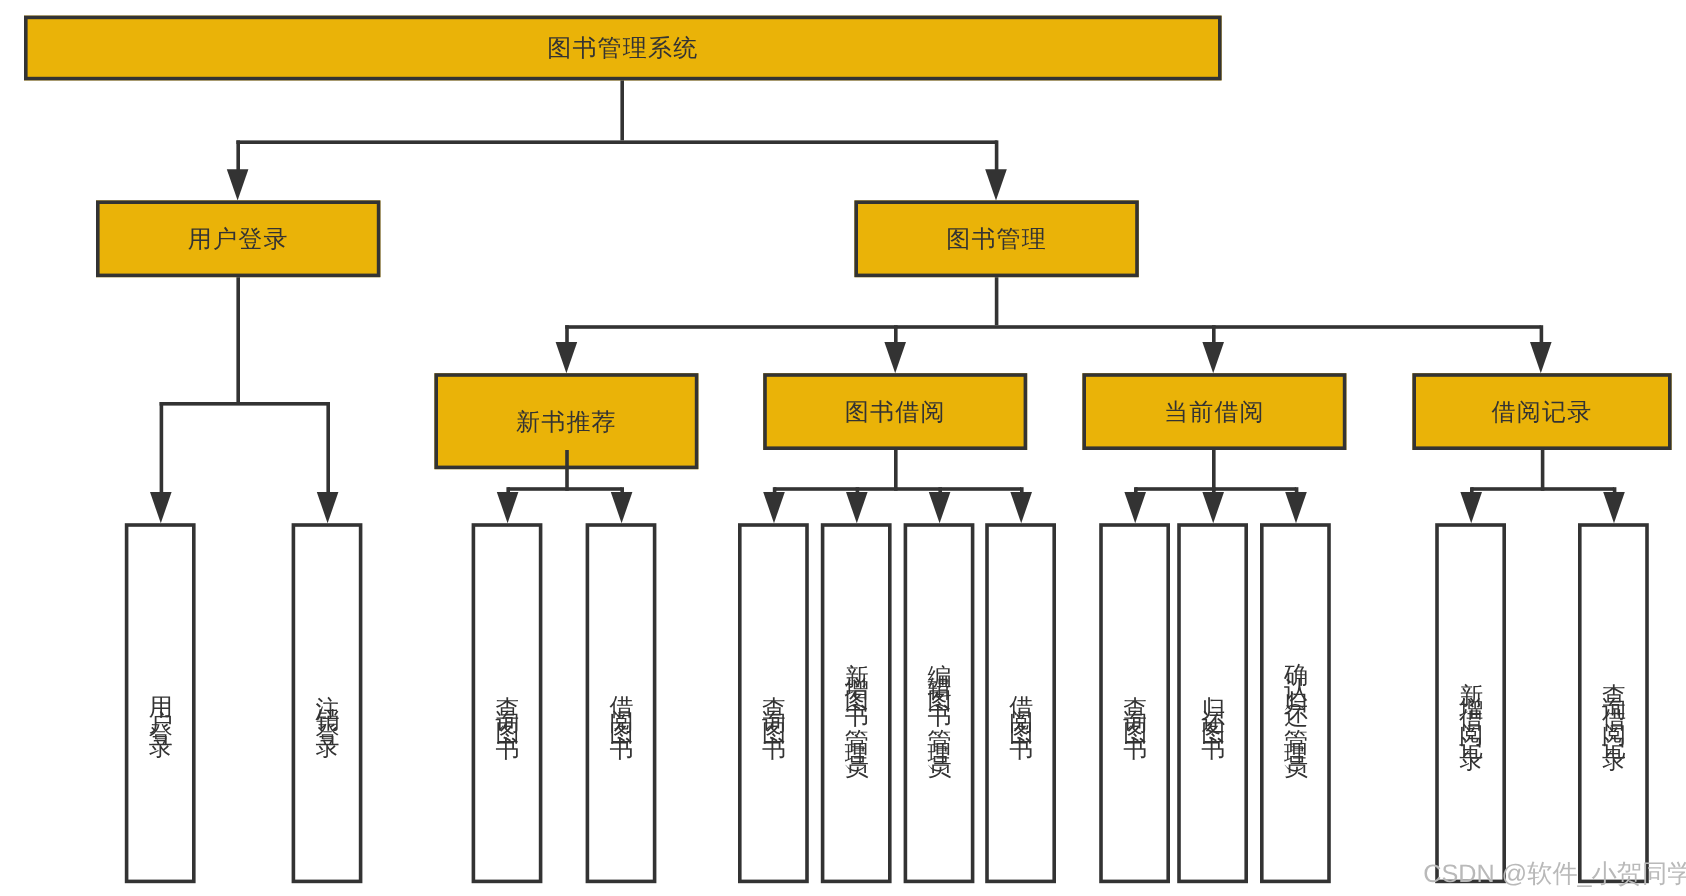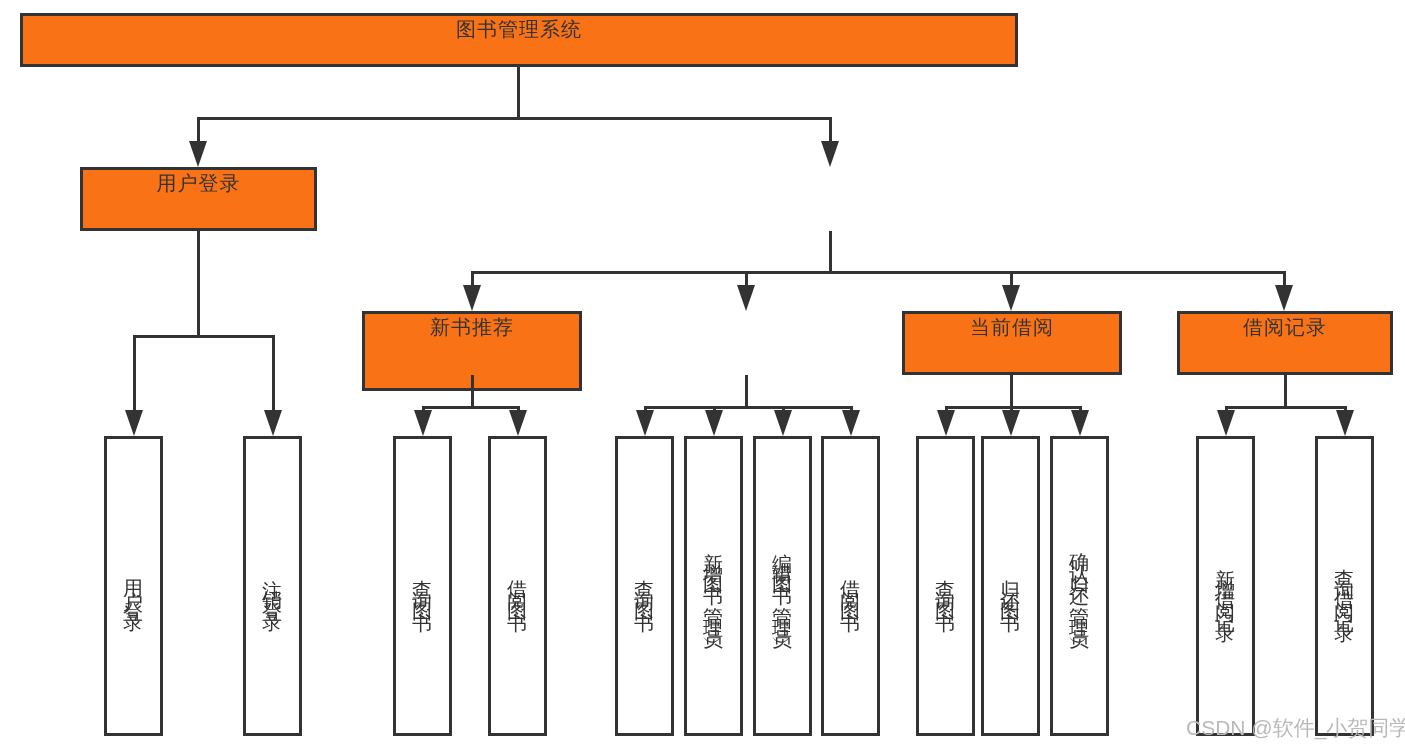--- a/index.html
+++ b/index.html
@@ -2,22 +2,22 @@
 <html><head>
 <meta charset="utf-8">
 <style>
   html,body{margin:0;padding:0;background:#ffffff;}
   .canvas{
     position:relative;width:1405px;height:747px;background:#ffffff;
     font-family:"Liberation Sans","DejaVu Sans",sans-serif;
     color:#333333;overflow:hidden;
   }
   .box{
-    position:absolute;box-sizing:border-box;border:3px solid #333333;background:#f97316;
-    display:flex;justify-content:center;
+    position:absolute;box-sizing:border-box;border:3px solid #333333;background:#eab308;
+    display:flex;align-items:center;justify-content:center;
     font-size:20px;letter-spacing:1px;color:#333333;
   }
   .vbox{
     position:absolute;box-sizing:border-box;border:3px solid #333333;background:#ffffff;
     width:59px;height:300px;top:436px;
     display:flex;align-items:center;justify-content:center;
   }
   .vbox .vtext{
     writing-mode:vertical-rl;text-orientation:mixed;
     font-size:20px;letter-spacing:11px;line-height:1;color:#333333;
@@ -47,20 +47,23 @@
   <div class="vline" style="left:517px;top:67px;height:50px"></div>
   <div class="hline" style="left:197px;top:117px;width:634px"></div>
   <div class="vline" style="left:197px;top:117px;height:28px"></div>
   <div class="arrow" style="left:189px;top:141px"></div>
   <div class="vline" style="left:829px;top:117px;height:28px"></div>
   <div class="arrow" style="left:821px;top:141px"></div>
 
   <div class="box" style="left:80px;top:167px;width:237px;height:64px">
     <span>用户登录</span>
   </div>
+  <div class="box" style="left:712px;top:167px;width:237px;height:64px">
+    <span>图书管理</span>
+  </div>
 
   <div class="vline" style="left:197px;top:231px;height:104px"></div>
   <div class="hline" style="left:133px;top:335px;width:141px"></div>
   <div class="vline" style="left:133px;top:335px;height:77px"></div>
   <div class="arrow" style="left:125px;top:410px"></div>
   <div class="vline" style="left:272px;top:335px;height:77px"></div>
   <div class="arrow" style="left:264px;top:410px"></div>
 
   <div class="vline" style="left:829px;top:231px;height:40px"></div>
   <div class="hline" style="left:471px;top:271px;width:813px"></div>
@@ -68,20 +71,23 @@
   <div class="arrow" style="left:463px;top:285px"></div>
   <div class="vline" style="left:745px;top:271px;height:17px"></div>
   <div class="arrow" style="left:737px;top:285px"></div>
   <div class="vline" style="left:1010px;top:271px;height:17px"></div>
   <div class="arrow" style="left:1002px;top:285px"></div>
   <div class="vline" style="left:1283px;top:271px;height:17px"></div>
   <div class="arrow" style="left:1275px;top:285px"></div>
 
   <div class="box" style="left:362px;top:311px;width:220px;height:80px">
     <span>新书推荐</span>
+  </div>
+  <div class="box" style="left:636px;top:311px;width:220px;height:64px">
+    <span>图书借阅</span>
   </div>
   <div class="box" style="left:902px;top:311px;width:220px;height:64px">
     <span>当前借阅</span>
   </div>
   <div class="box" style="left:1177px;top:311px;width:216px;height:64px">
     <span>借阅记录</span>
   </div>
 
   <div class="vline" style="left:471px;top:375px;height:34px"></div>
   <div class="hline" style="left:423px;top:406px;width:95px"></div>

